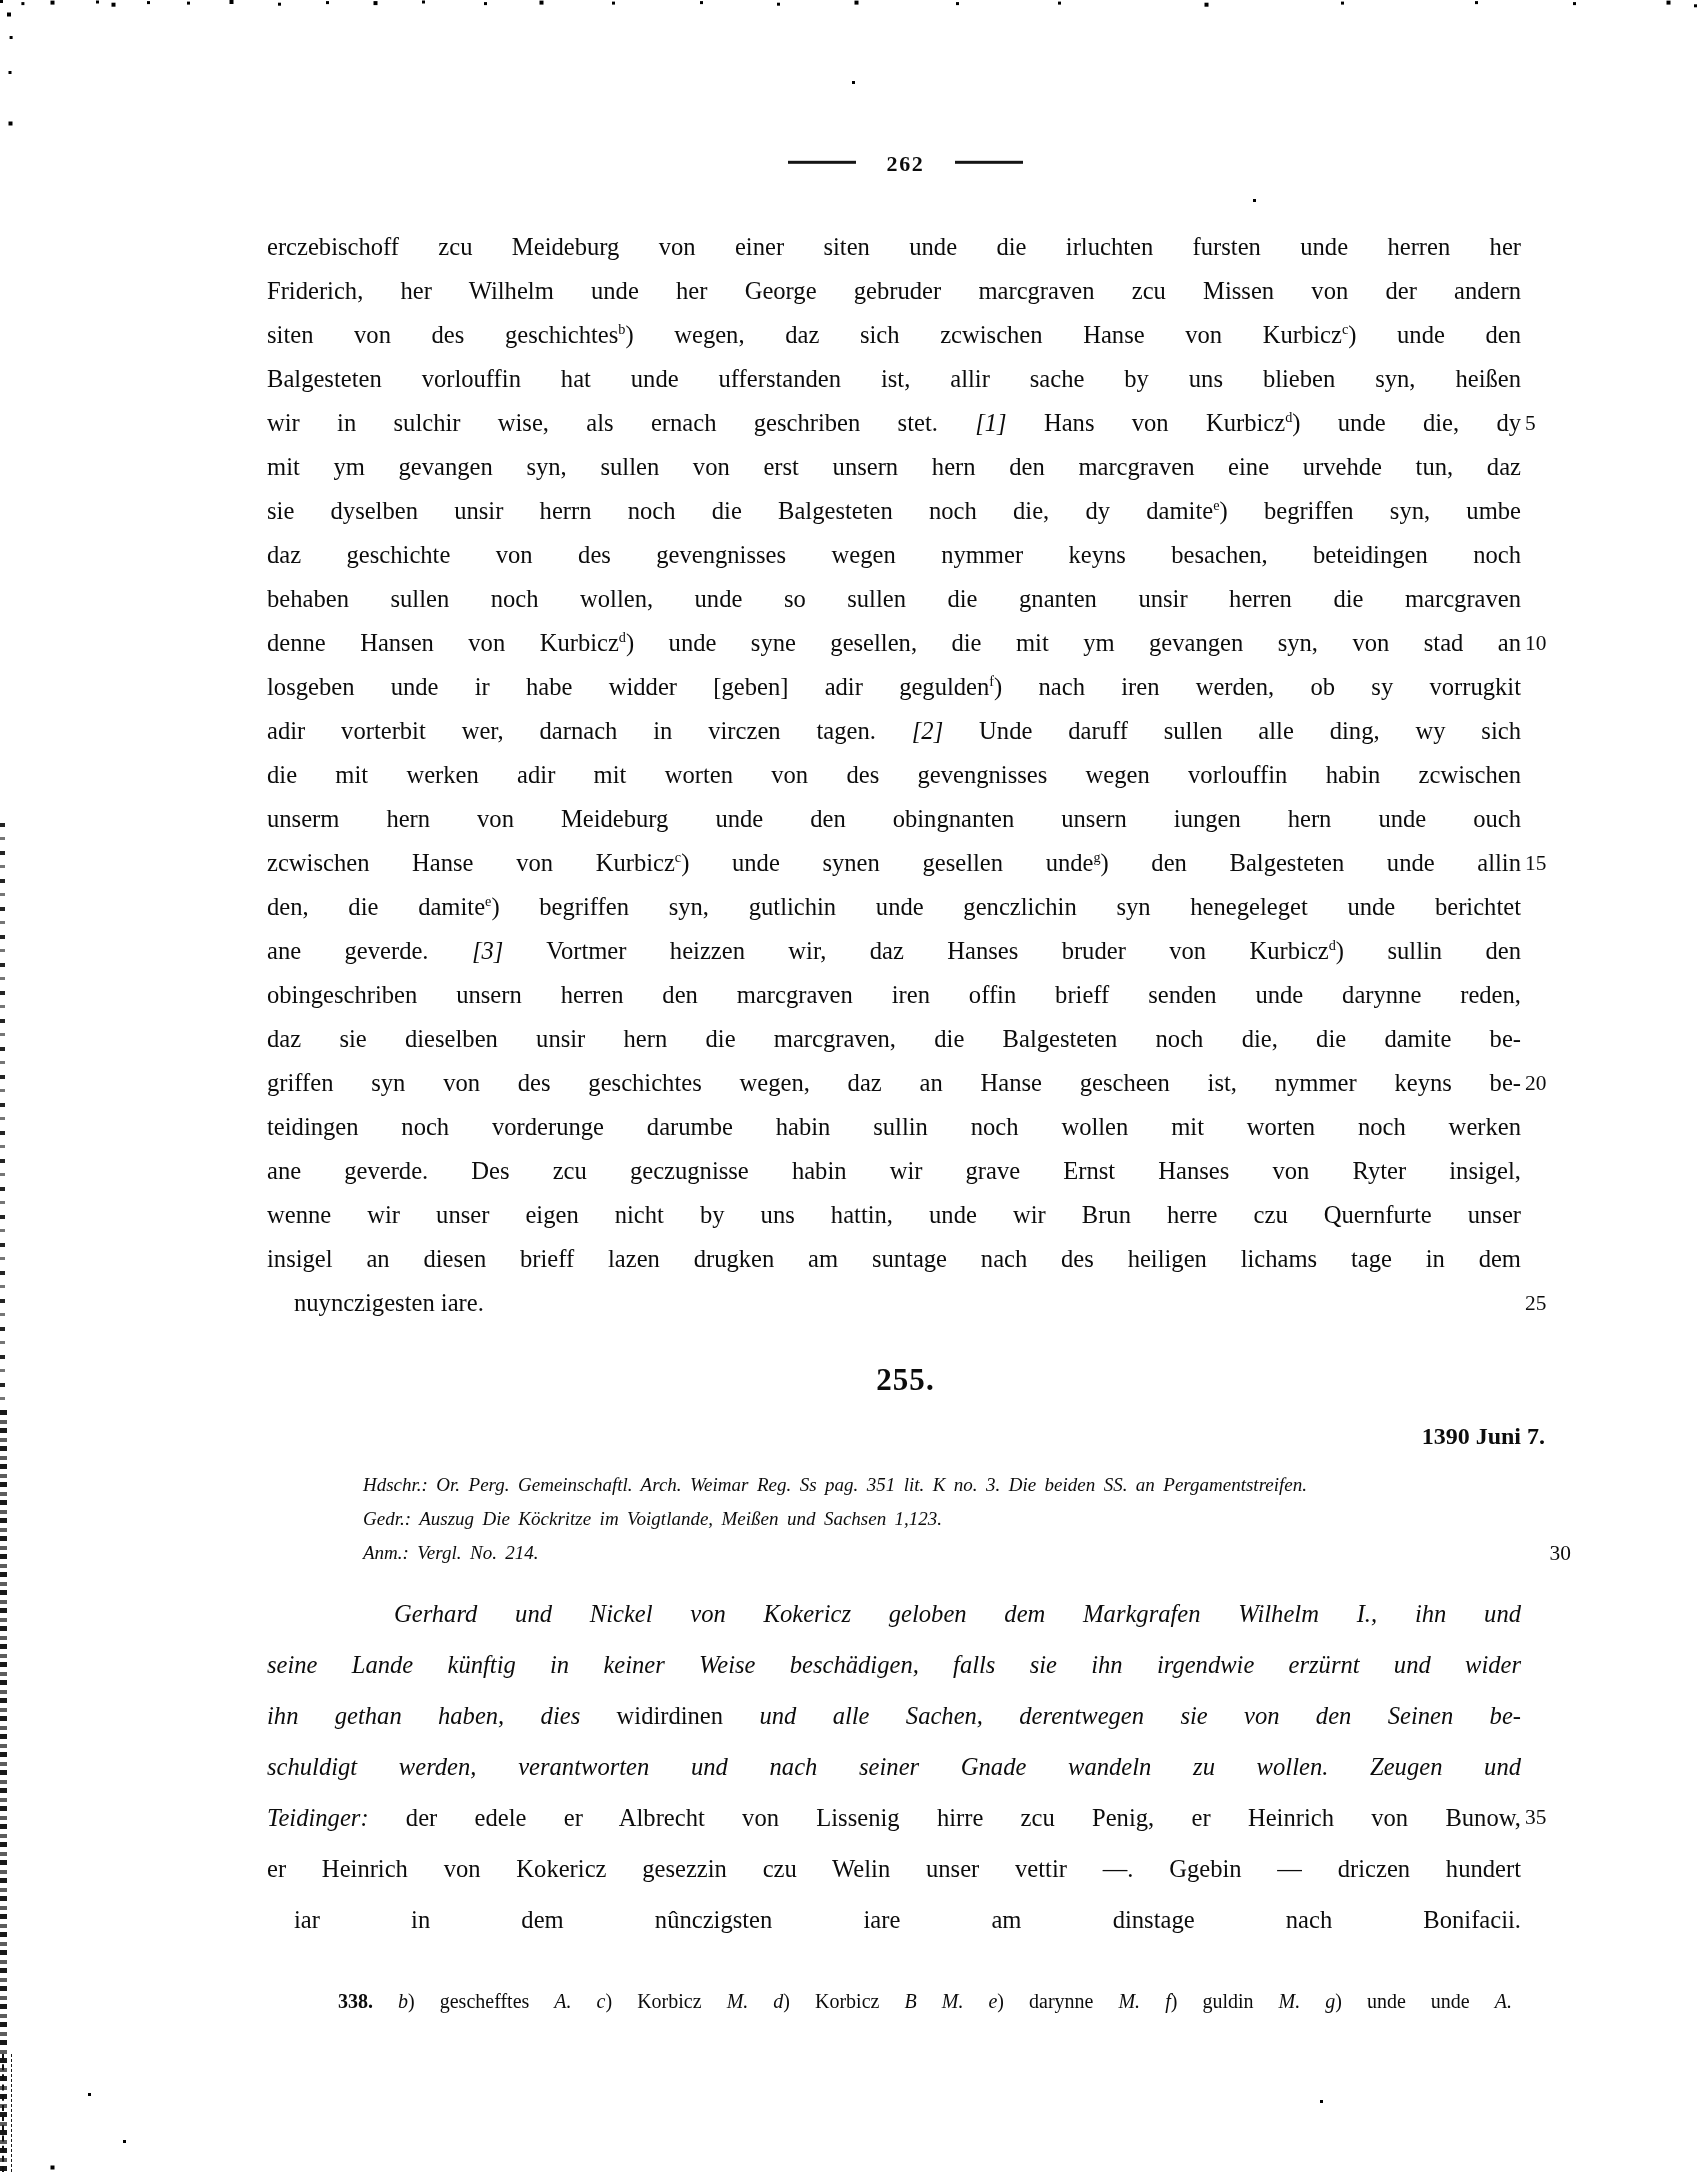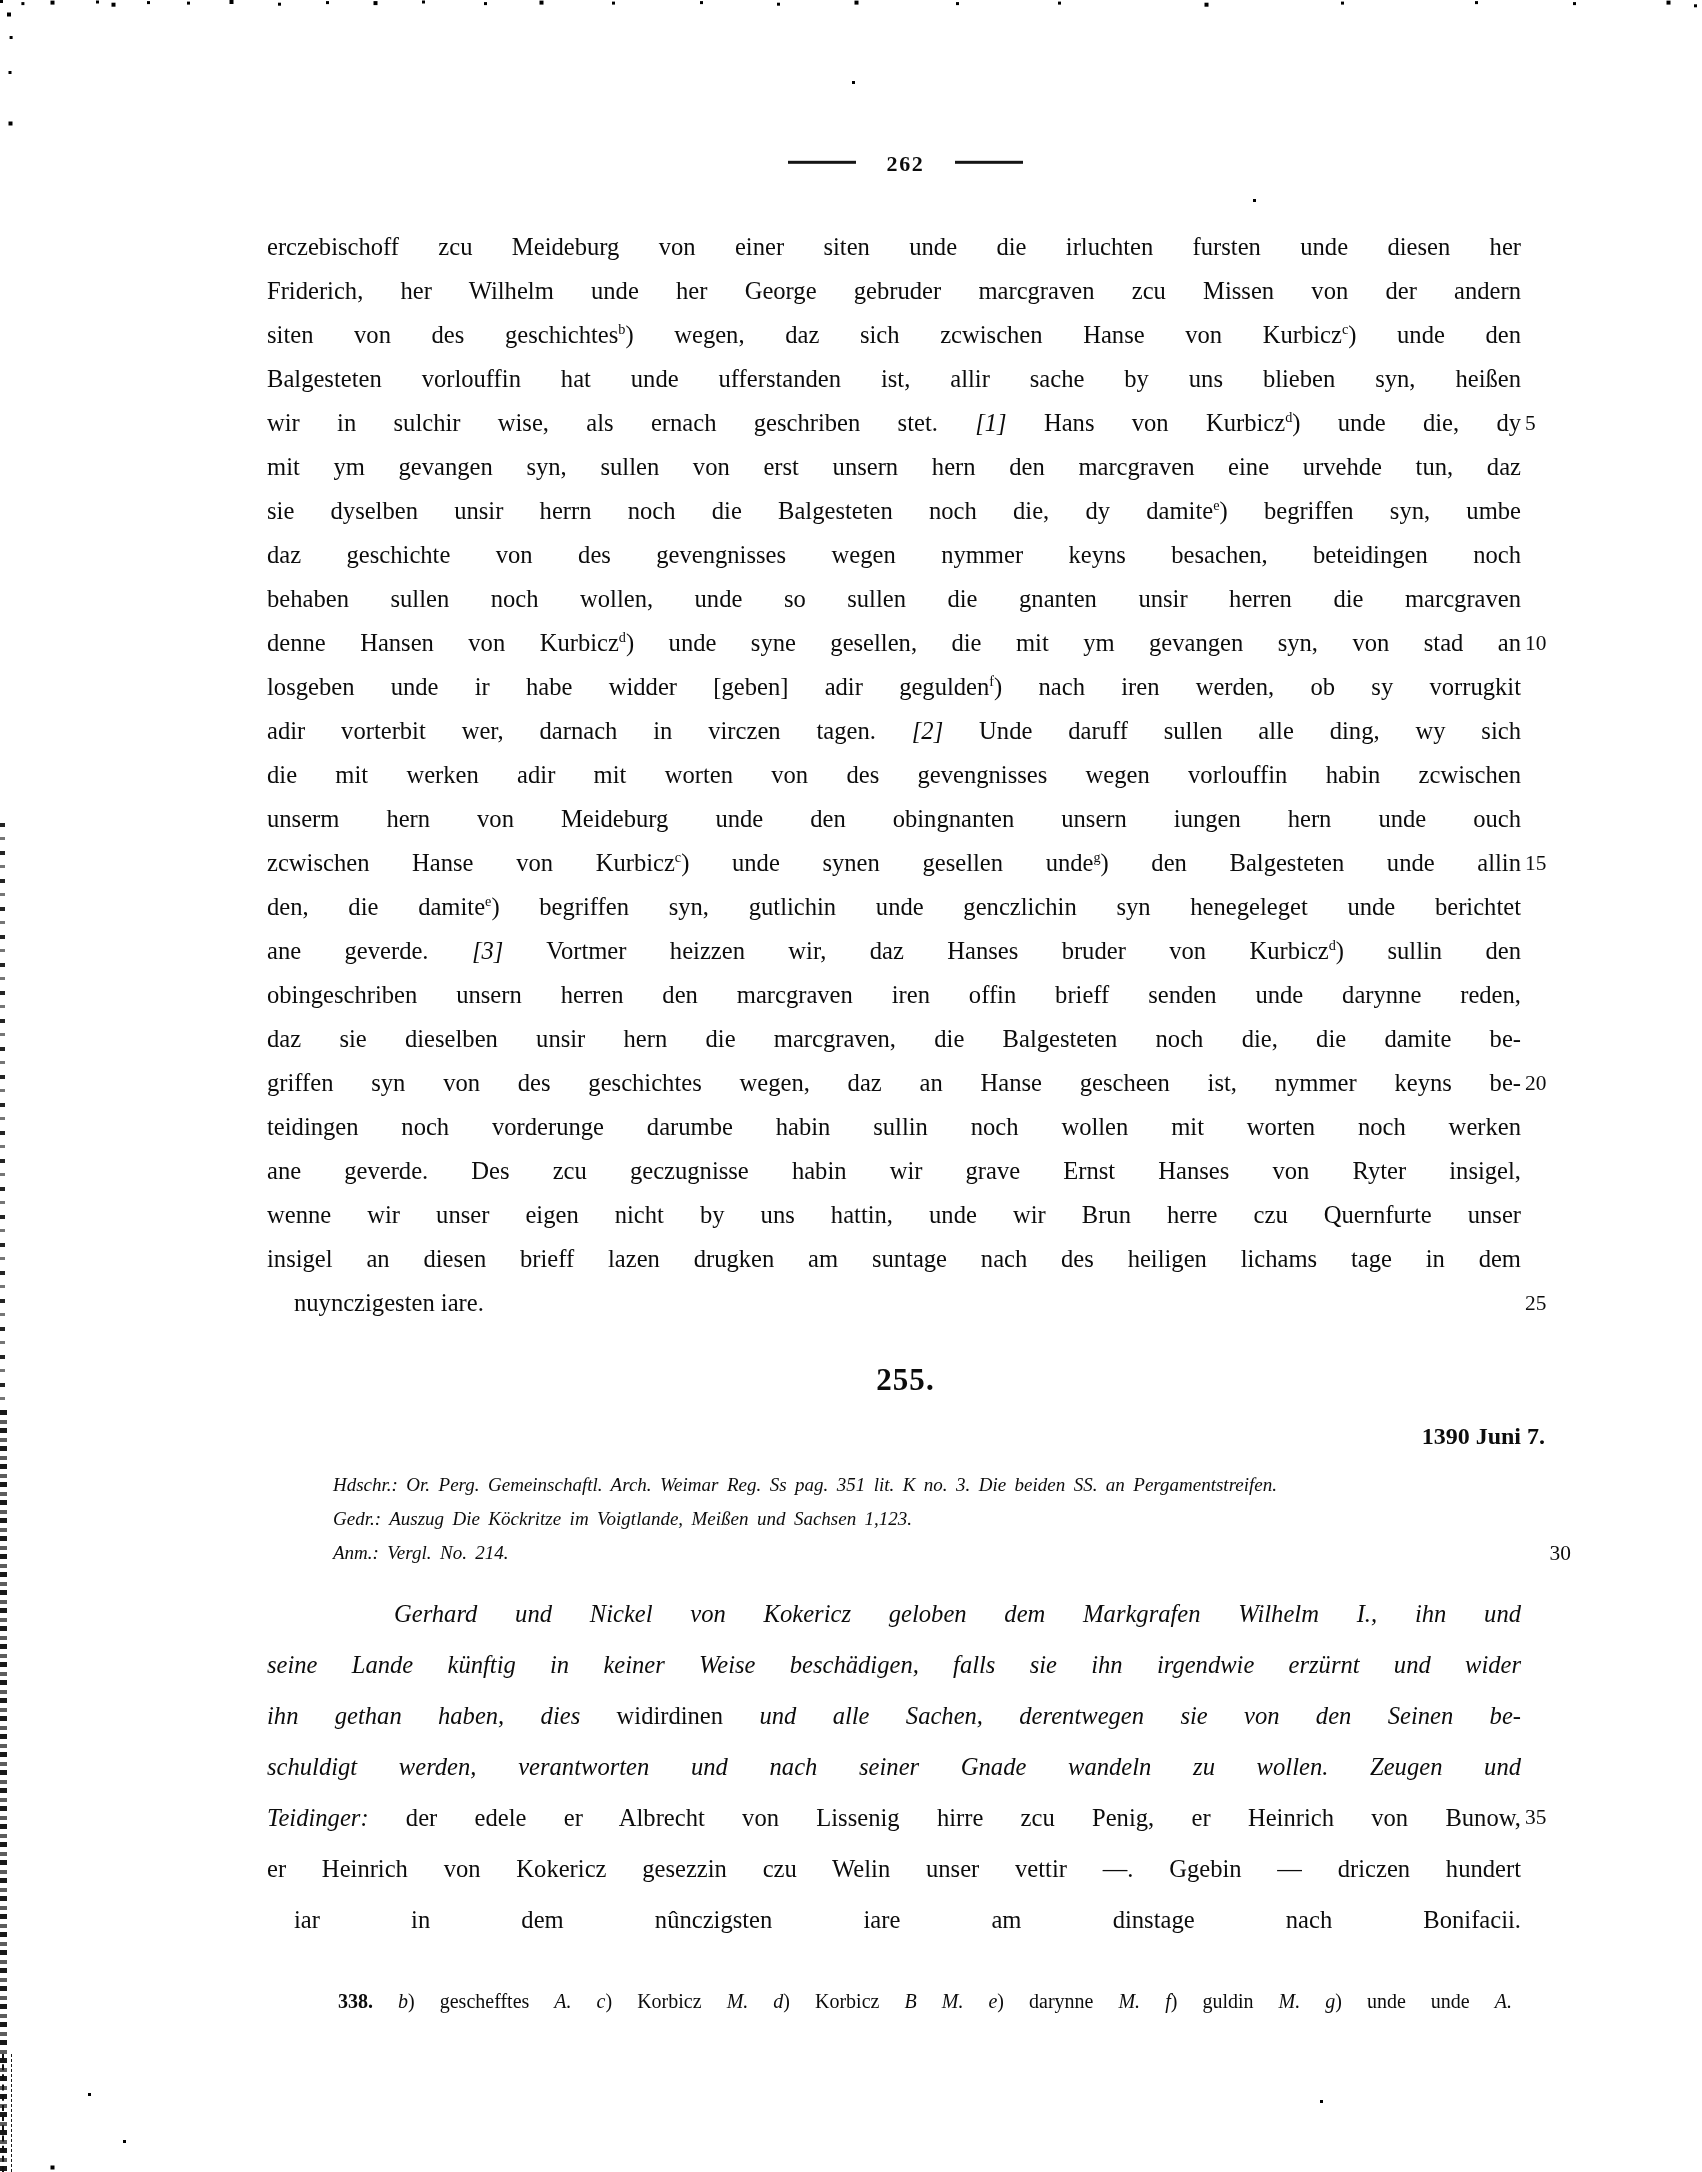--- a/index.html
+++ b/index.html
@@ -51,20 +51,21 @@
   .entry-date {
     position:absolute; top:1423px; left:267px; width:1278px;
     text-align:right; font-size:24px; font-weight:bold;
   }
 
   .metadata-block { position:absolute; top:1468px; left:333px; width:1214px; }
   .meta-line {
     position:relative; height:34px;
     font-size:19px; line-height:34px;
     word-spacing:3.7px;
+    margin-left:30px;
   }
   .meta-line .margin-num { right:-24px; font-size:21.4px; }
 
   .summary-block { position:absolute; top:1588px; left:267px; width:1254px;font-family:Liberation Serif, serif; }
   .sum-line {
     position:relative; height:51px;
     font-size:24.6px; line-height:51px;
     text-align:justify; text-align-last:justify;
   }
   .sum-line.indent { text-indent:127px; }
@@ -117,21 +118,21 @@
 </head>
 <body>
 
 <div class="page">
 
   <div class="running-head">
     <span class="head-dash"></span><span>262</span><span class="head-dash"></span>
   </div>
 
   <div class="body-block">
-      <div class="line"><span>erczebischoff zcu Meideburg von einer siten unde die irluchten fursten unde diesen her</span></div>
+      <div class="line"><span>erczebischoff zcu Meideburg von einer siten unde die irluchten fursten unde herren her</span></div>
       <div class="line"><span>Friderich, her Wilhelm unde her George gebruder marcgraven zcu Missen von der andern</span></div>
       <div class="line"><span>siten von des geschichtes</span><span class="seg-sup">b</span><span>) wegen, daz sich zcwischen Hanse von Kurbicz</span><span class="seg-sup">c</span><span>) unde den</span></div>
       <div class="line"><span>Balgesteten vorlouffin hat unde ufferstanden ist, allir sache by uns blieben syn, heißen</span></div>
       <div class="line"><span>wir in sulchir wise, als ernach geschriben stet. </span><span class="seg-i">[1]</span><span> Hans von Kurbicz</span><span class="seg-sup">d</span><span>) unde die, dy</span><span class="margin-num">5</span></div>
       <div class="line"><span>mit ym gevangen syn, sullen von erst unsern hern den marcgraven eine urvehde tun, daz</span></div>
       <div class="line"><span>sie dyselben unsir herrn noch die Balgesteten noch die, dy damite</span><span class="seg-sup">e</span><span>) begriffen syn, umbe</span></div>
       <div class="line"><span>daz geschichte von des gevengnisses wegen nymmer keyns besachen, beteidingen noch</span></div>
       <div class="line"><span>behaben sullen noch wollen, unde so sullen die gnanten unsir herren die marcgraven</span></div>
       <div class="line"><span>denne Hansen von Kurbicz</span><span class="seg-sup">d</span><span>) unde syne gesellen, die mit ym gevangen syn, von stad an</span><span class="margin-num">10</span></div>
       <div class="line"><span>losgeben unde ir habe widder [geben] adir gegulden</span><span class="seg-sup">f</span><span>) nach iren werden, ob sy vorrugkit</span></div>

